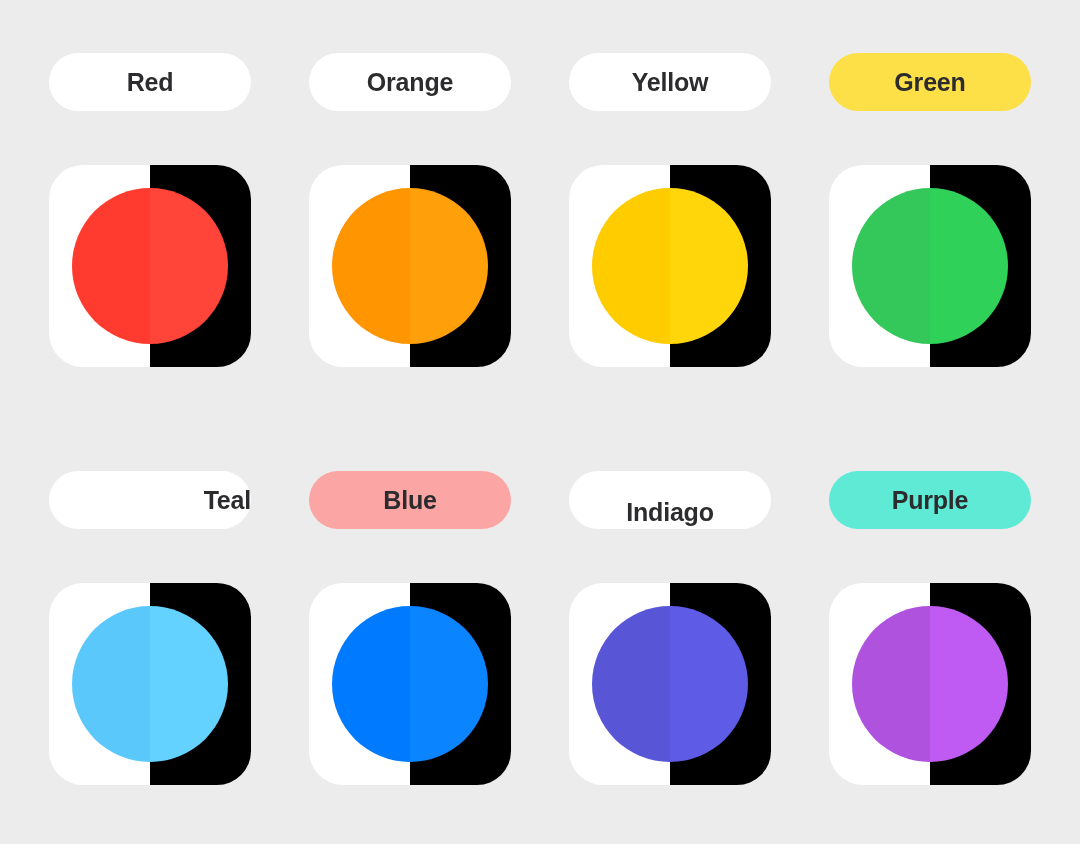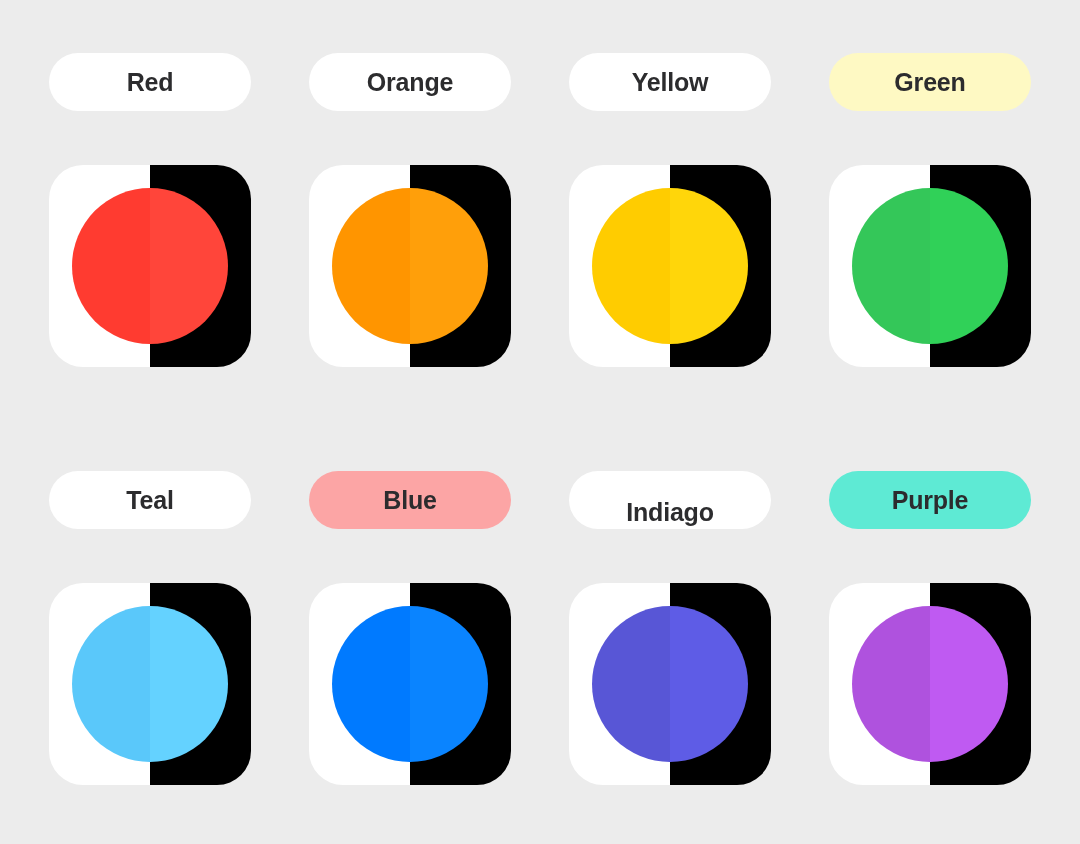--- a/index.html
+++ b/index.html
@@ -132,34 +132,34 @@
       <div class="swatch">
         <div class="swatch-half-light" style="background: rgb(255, 255, 255);"></div>
         <div class="swatch-half-dark" style="background: rgb(0, 0, 0);"></div>
         <div class="swatch-circle">
           <div class="circle-half left" style="background: rgb(255, 204, 0);"></div>
           <div class="circle-half right" style="background: rgb(255, 214, 10);"></div>
         </div>
       </div>
     </div>
     <div class="color-cell">
-      <div class="label-pill" style="background: #fef9c3;">
+      <div class="label-pill" style="background: #fde047;">
         <span class="label-text" style="color: rgb(44, 44, 46);">Green</span>
       </div>
       <div class="swatch">
         <div class="swatch-half-light" style="background: rgb(255, 255, 255);"></div>
         <div class="swatch-half-dark" style="background: rgb(0, 0, 0);"></div>
         <div class="swatch-circle">
           <div class="circle-half left" style="background: rgb(52, 199, 89);"></div>
           <div class="circle-half right" style="background: rgb(48, 209, 88);"></div>
         </div>
       </div>
     </div>
     <div class="color-cell">
-      <div class="label-pill" style="background: rgb(255, 255, 255);">
+      <div class="label-pill" style="background: rgb(255, 255, 255); justify-content: flex-end;">
         <span class="label-text" style="color: rgb(44, 44, 46);">Teal</span>
       </div>
       <div class="swatch">
         <div class="swatch-half-light" style="background: rgb(255, 255, 255);"></div>
         <div class="swatch-half-dark" style="background: rgb(0, 0, 0);"></div>
         <div class="swatch-circle">
           <div class="circle-half left" style="background: rgb(90, 200, 250);"></div>
           <div class="circle-half right" style="background: rgb(100, 210, 255);"></div>
         </div>
       </div>

